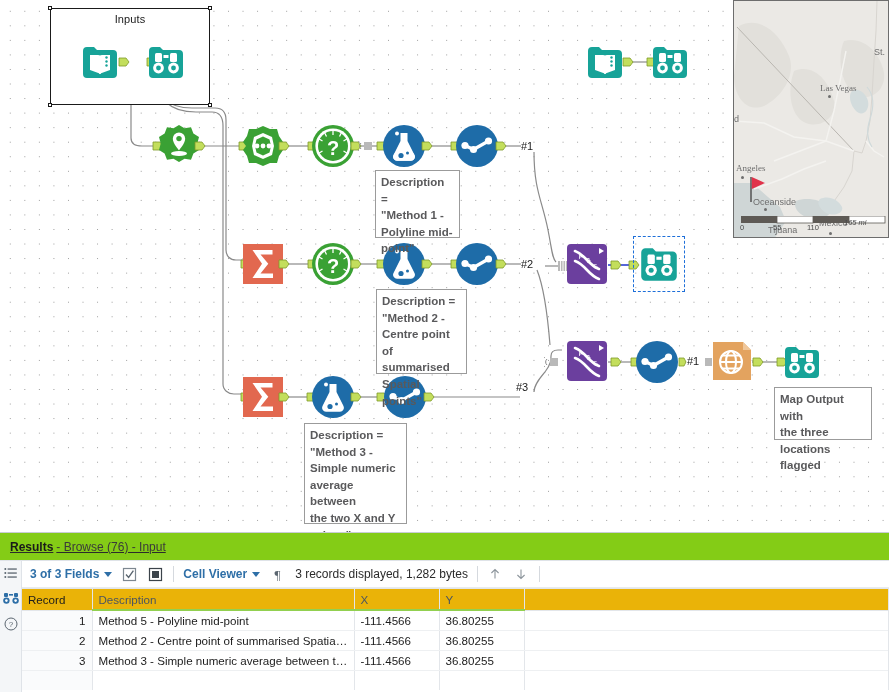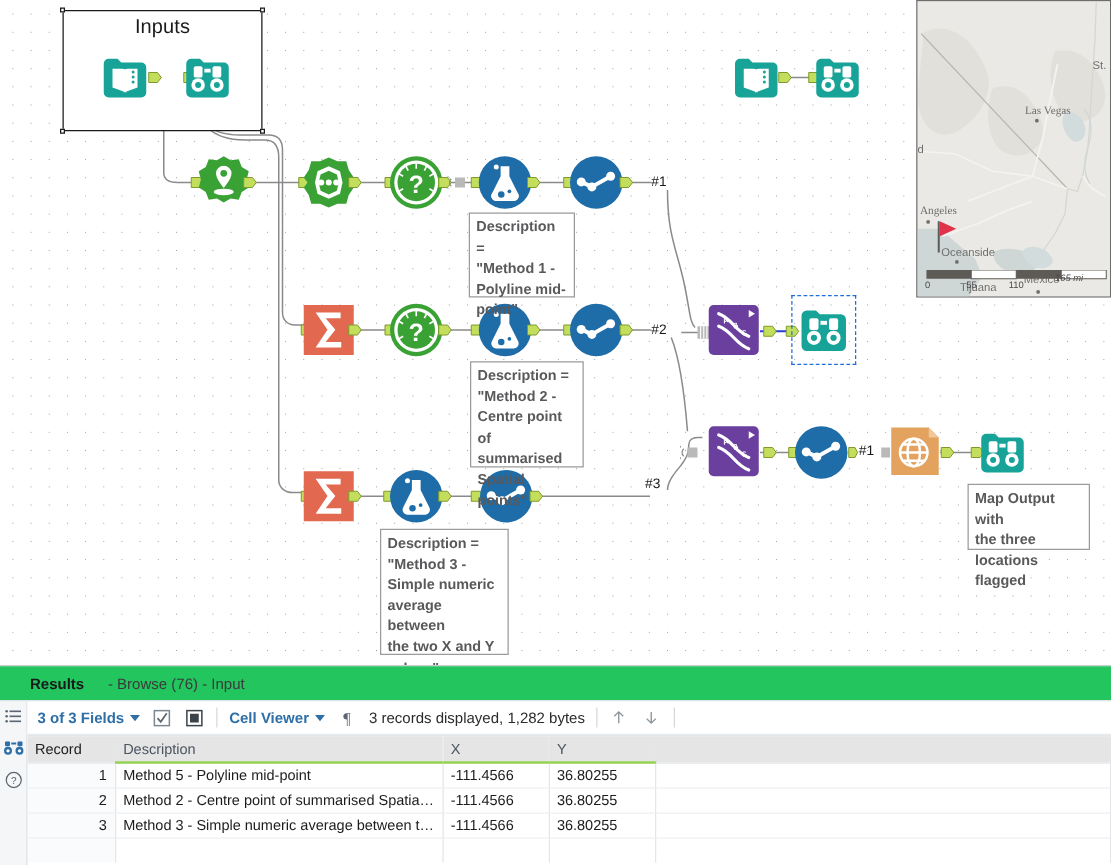--- a/index.html
+++ b/index.html
@@ -24,21 +24,21 @@
   #wires { position: absolute; left: 0; top: 0; width: 889px; height: 532px; pointer-events: none; }
 
   .container-box {
     position: absolute;
     border: 1.6px solid #1a1a1a;
     background: #ffffff;
     border-radius: 1px;
   }
   .container-title {
     text-align: center;
-    font-size: 16px;
+    font-size: 11px;
     color: #1a1a1a;
     padding-top: 4px;
     letter-spacing: .1px;
   }
   .container-handle {
     position: absolute; width: 4px; height: 4px; background: #ffffff;
     border: 1px solid #1a1a1a;
   }
 
   
@@ -86,27 +86,28 @@
     position: absolute; width: 3px; height: 3px; background: #6e6e6e; border-radius: 50%;
   }
   .scale-num { position:absolute; font-size: 7.5px; color:#4a4a4a; font-family:"Liberation Sans", sans-serif;}
 
   
   #results {
     position: absolute; left: 0; top: 532px; width: 889px; height: 160px;
     background: #ffffff; border-top: 1px solid #c8cdd4;
   }
   #results-header {
-    height: 28px; background: #22c55e;
-    display: flex; align-items: center; padding-left: 24px;
+    height: 28px; background: #84cc16;
+    display: flex; align-items: center; padding-left: 10px;
     font-size: 12px; color: #2b2b2b;
     border-bottom: 1px solid #dfe3e8;
+    text-decoration: underline;
   }
   #results-header .rtitle { font-weight: bold; color: #1a1a1a; }
-  #results-header .rsub { color: #3a3a3a; margin-left: 19px; }
+  #results-header .rsub { color: #3a3a3a; margin-left: 3px; }
 
   #results-body { display: flex; height: 132px; }
   #rail {
     width: 22px; background: #f4f6f8; border-right: 1px solid #dfe3e8;
     display: flex; flex-direction: column; align-items: center; padding-top: 5px; gap: 9px;
   }
   .rail-icon { width: 16px; height: 16px; display:flex; align-items:center; justify-content:center; }
 
   #results-main { flex: 1; display: flex; flex-direction: column; min-width: 0; }
 
@@ -116,21 +117,21 @@
     border-bottom: 1px solid #e8ebee;
   }
   .tb-link { color: #2e6fa7; cursor: default; display: flex; align-items: center; gap: 5px; font-weight: bold;}
   .tb-sep { width: 1px; height: 16px; background: #d5d9de; }
   .tb-text { color: #2b2b2b; }
   .tb-btn { display:flex; align-items:center; justify-content:center; width:17px; height:17px; }
   .chev { width: 0; height: 0; border-left: 4px solid transparent; border-right: 4px solid transparent; border-top: 5px solid #2e6fa7; }
 
   table.grid { border-collapse: collapse; width: 100%; font-size: 11.6px; table-layout: fixed; }
   table.grid th {
-    background: #e5e5e5; text-align: left; font-weight: normal;
+    background: #eab308; text-align: left; font-weight: normal;
     color: #4b5560; padding: 3px 6px; height: 21px;
     border-right: 1px solid #e3e6ea; border-bottom: 2px solid #92d050;
     white-space: nowrap; overflow: hidden;
   }
   table.grid th.record-col { color: #1c1c1c; border-bottom: 1px solid #e3e6ea; }
   table.grid td {
     padding: 2px 6px; height: 20px; color: #1c1c1c;
     border-right: 1px solid #e3e6ea; border-bottom: 1px solid #eef0f2;
     white-space: nowrap; overflow: hidden; text-overflow: ellipsis;
   }

